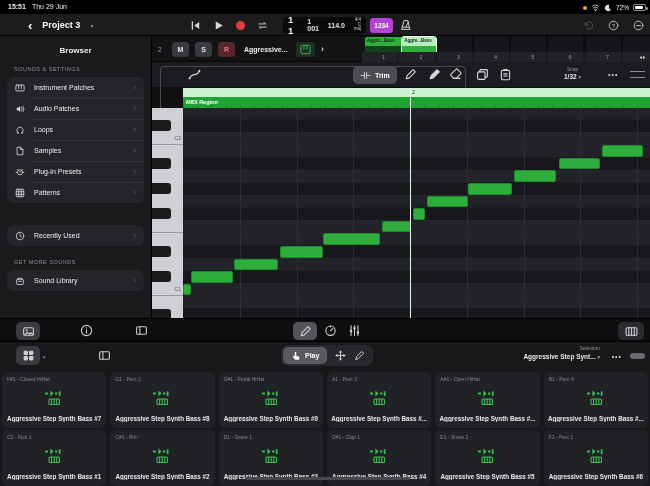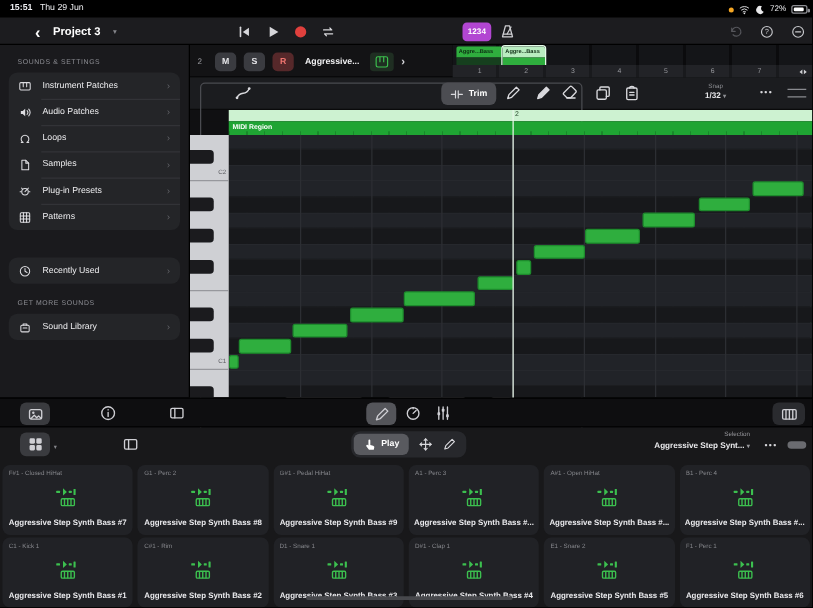--- a/index.html
+++ b/index.html
@@ -173,20 +173,29 @@
             <path d="M3 1.6L10.6 6L3 10.4z" fill="currentColor" stroke="none"></path>
           </svg>
         </span>
       <span class="rec"></span>
       <span class="t-ic ic">
           <svg viewBox="0 0 12 12" fill="none" stroke="currentColor" stroke-width="1" stroke-linecap="round" stroke-linejoin="round">
             <path d="M2 4.3h7.2M9.2 4.3L7.5 2.6M10 7.7H2.8M2.8 7.7l1.7 1.7"></path>
           </svg>
         </span>
     </div>
+    <div class="lcd">
+      <span class="big"><span>1</span> <span>1</span></span>
+      <span class="med"><span>1</span> <span>001</span></span>
+      <span class="med">114.0</span>
+      <span class="stack">
+        <span class="tiny">4/4</span>
+        <span class="tiny">C maj</span>
+      </span>
+    </div>
     <div class="countin">1234</div>
     <div class="metro ic">
         <svg viewBox="0 0 12 12" fill="none" stroke="currentColor" stroke-width="1" stroke-linecap="round" stroke-linejoin="round">
           <path d="M4.4 1.6h3.2L10 10.4H2z"></path>
           <path d="M5.7 8.2L8.8 2.6"></path>
           <path d="M2.6 8.2h6.8"></path>
         </svg>
       </div>
     <div class="tb-right">
       <span class="ic dim">
@@ -204,20 +213,21 @@
       <span class="ic">
           <svg viewBox="0 0 12 12" fill="none" stroke="currentColor" stroke-width="1" stroke-linecap="round" stroke-linejoin="round">
             <circle cx="6" cy="6" r="4.7"></circle>
             <path d="M3.8 6h4.4"></path>
           </svg>
         </span>
     </div>
   </div>
 
   <div id="sidebar" class="abs">
+    <div class="sb-title">Browser</div>
     <div id="sb-sections">
         <div class="section-label">SOUNDS &amp; SETTINGS</div>
         <div class="card">
           <div class="sb-item">
             <div class="sb-ic ic">
               <svg viewBox="0 0 12 12" fill="none" stroke="currentColor" stroke-width="1" stroke-linecap="round" stroke-linejoin="round">
                 <rect x="1" y="2.5" width="10" height="7" rx="1"></rect>
                 <path d="M4.3 2.5v4M7.6 2.5v4"></path>
               </svg>
             </div>

